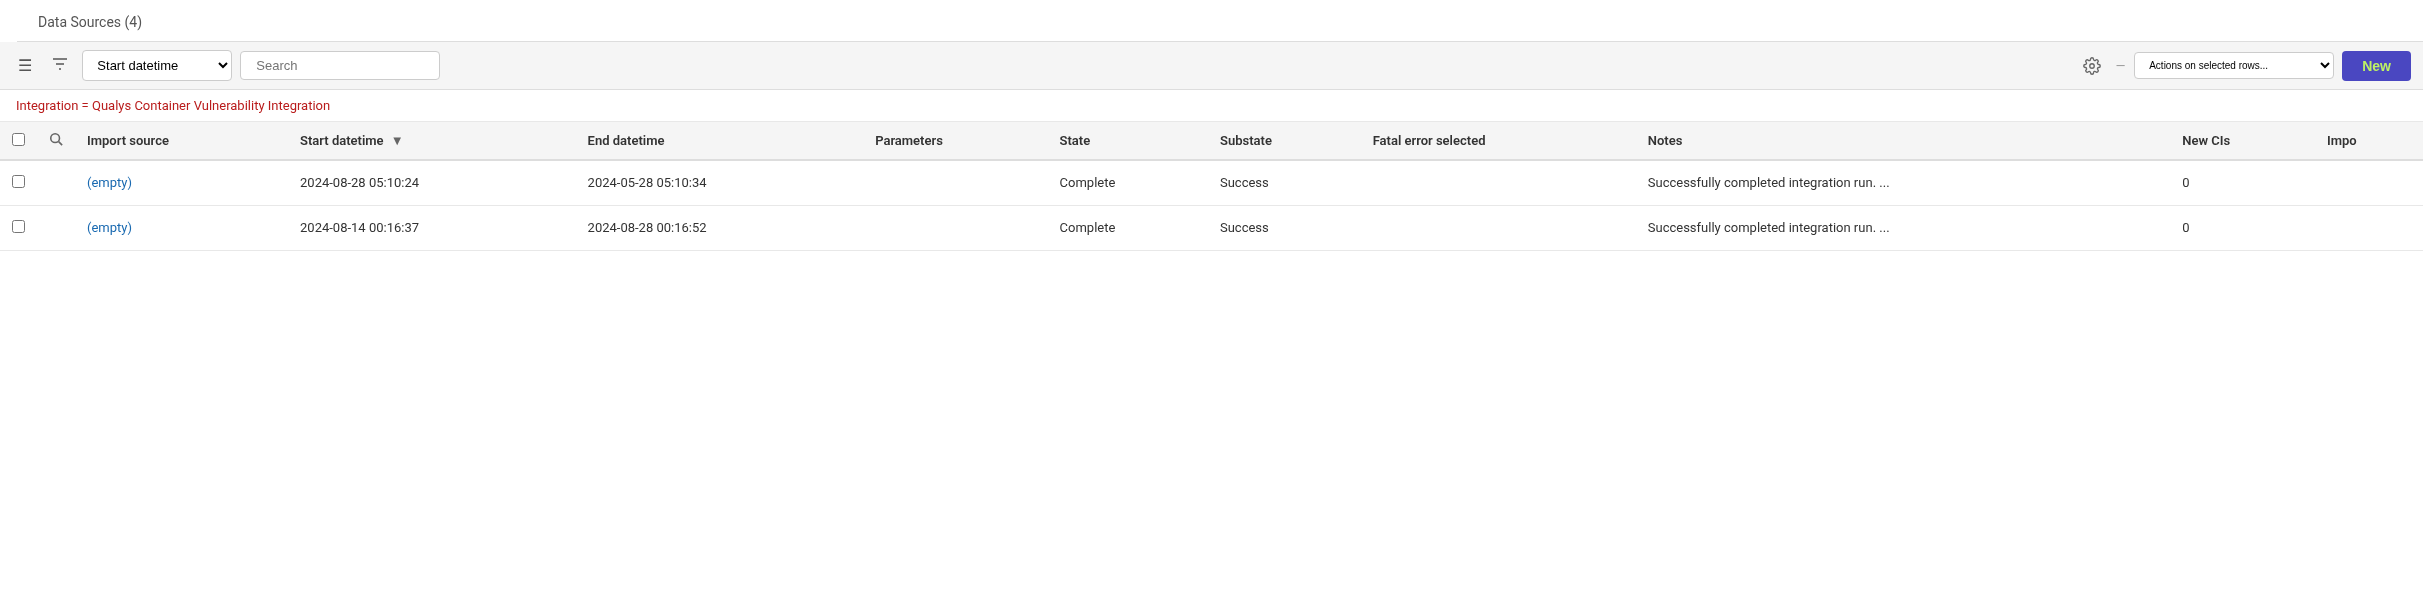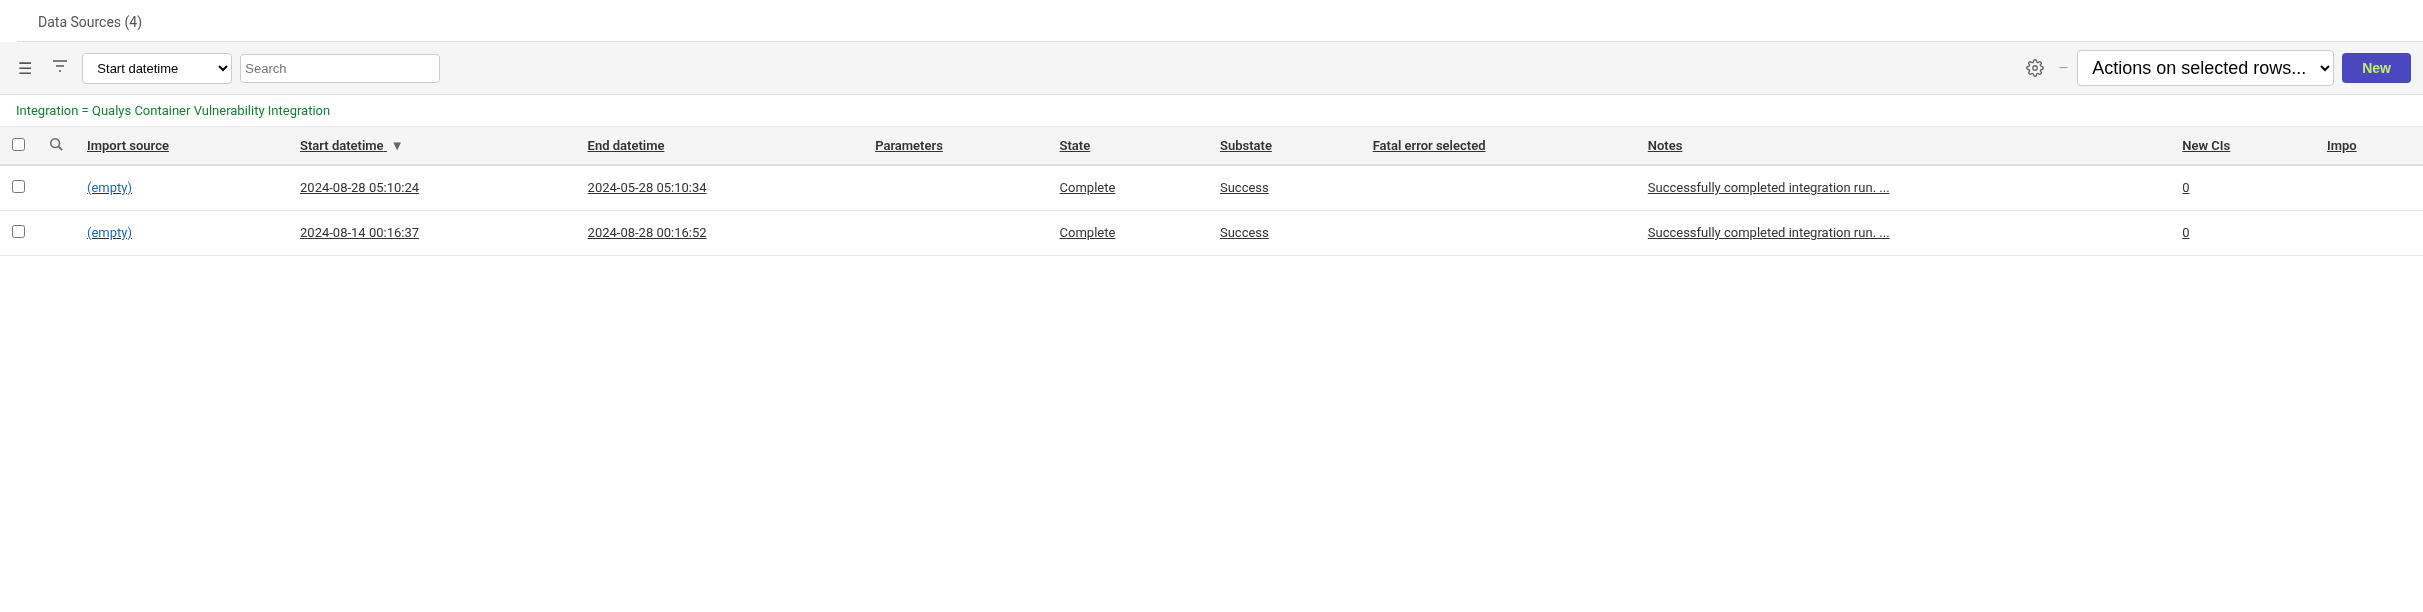--- a/index.html
+++ b/index.html
@@ -74,65 +74,64 @@
       border-radius: 4px;
       padding: 6px 10px;
       font-size: 13px;
       background: #fff;
       cursor: pointer;
       min-width: 150px;
     }
     .search-input {
       border: 1px solid #ccc;
       border-radius: 4px;
-      padding: 6px 4px;
+      padding: 6px 15px;
       font-size: 13px;
       width: 200px;
     }
 
     .separator {
       color: #999;
       font-size: 20px;
       font-weight: 300;
     }
 
     .actions-select {
       border: 1px solid #ccc;
       border-radius: 4px;
       padding: 6px 10px;
-      font-size: 18px;
+      font-size: 10px;
       background: #fff;
       cursor: pointer;
       min-width: 200px;
     }
 
     .new-btn {
       background: #4a47c1;
       color: #bef264;
       border: none;
       border-radius: 4px;
       padding: 7px 20px;
       font-size: 14px;
       font-weight: 600;
       cursor: pointer;
     }
 
     
     .filter-bar {
       padding: 8px 16px;
       font-size: 13px;
-      color: #15803d;
+      color: #b91c1c;
       border-bottom: 1px solid #e8e8e8;
       background: #fff;
     }
 
     
     .table-wrapper {
       overflow-x: auto;
-      text-decoration: underline;
     }
     table {
       width: 100%;
       border-collapse: collapse;
       font-size: 13px;
     }
     thead tr {
       background: #f5f5f5;
       border-bottom: 2px solid #ddd;
     }

